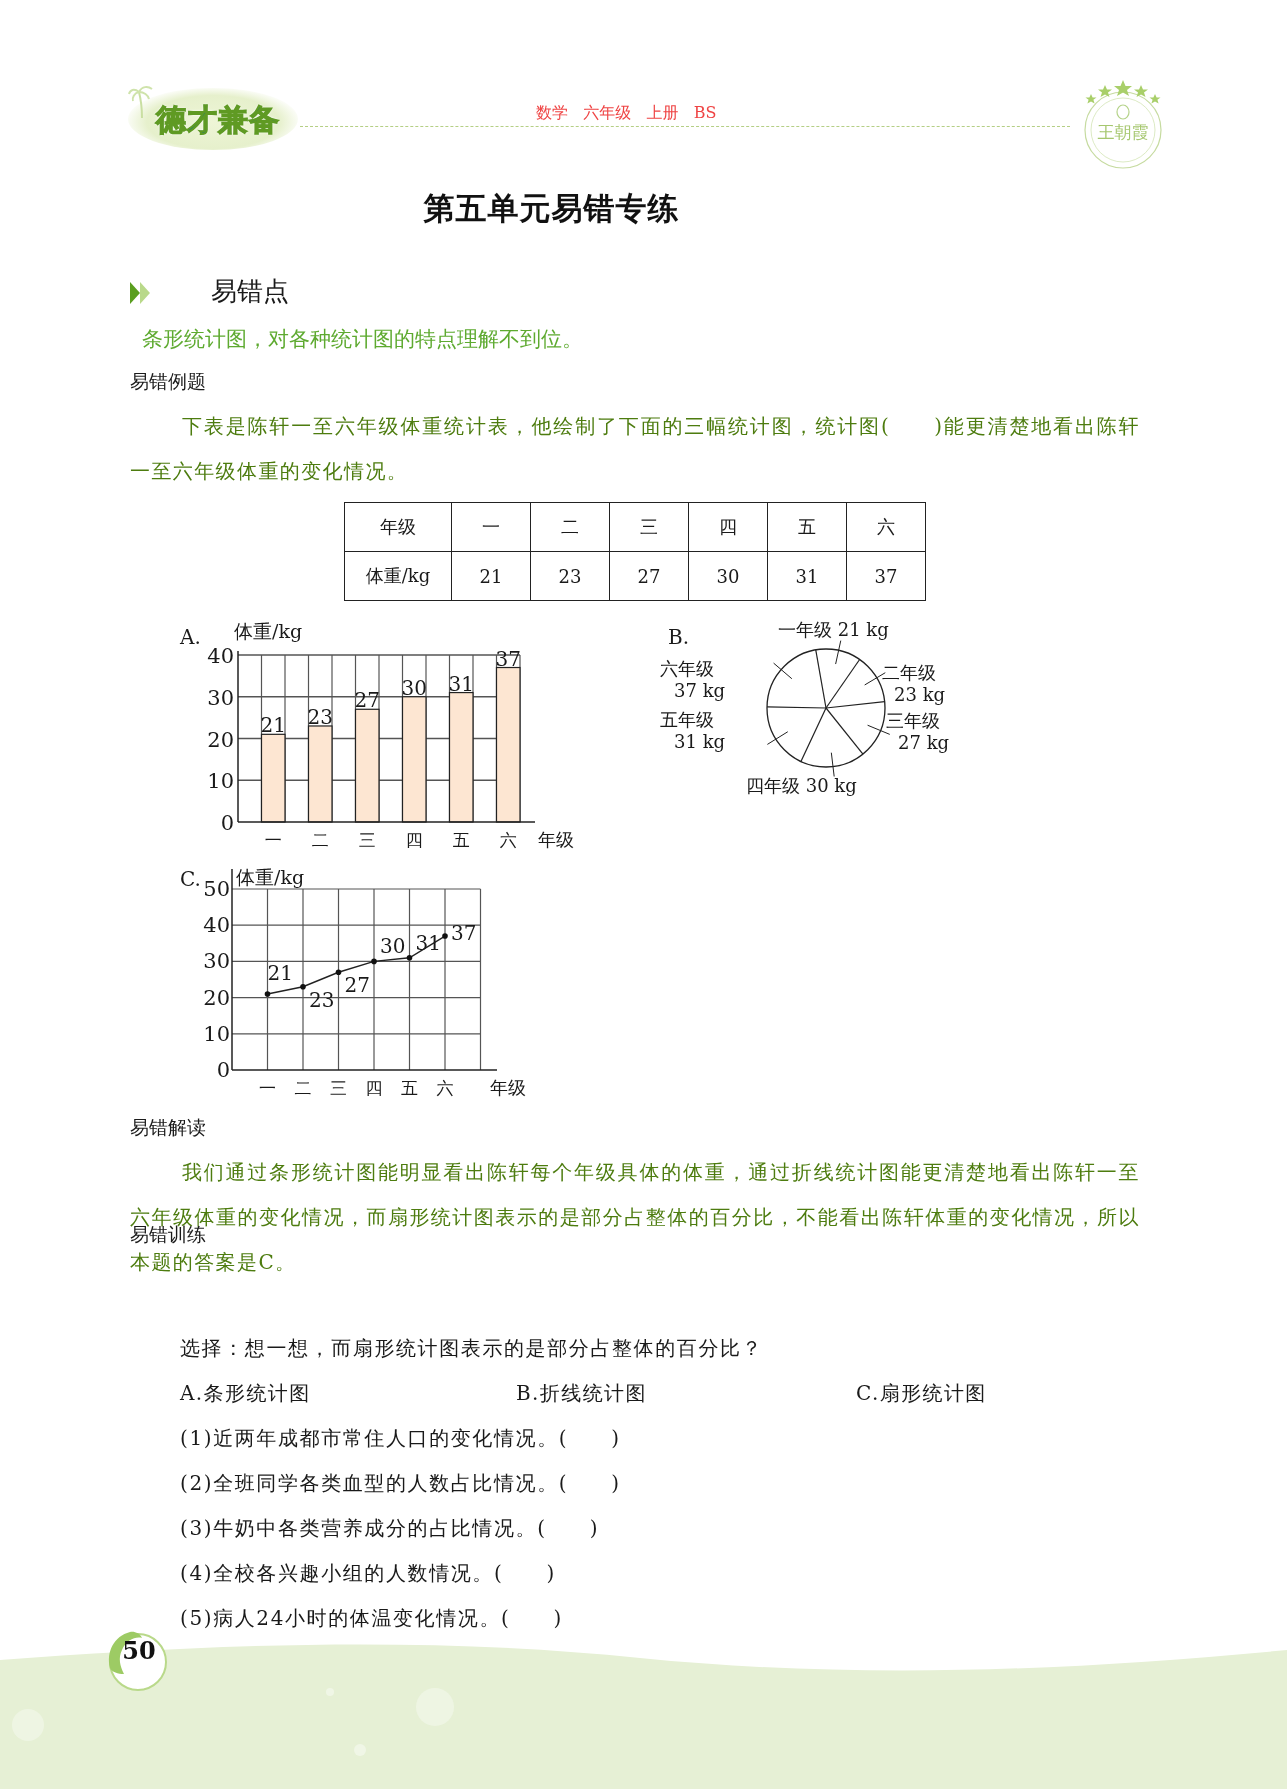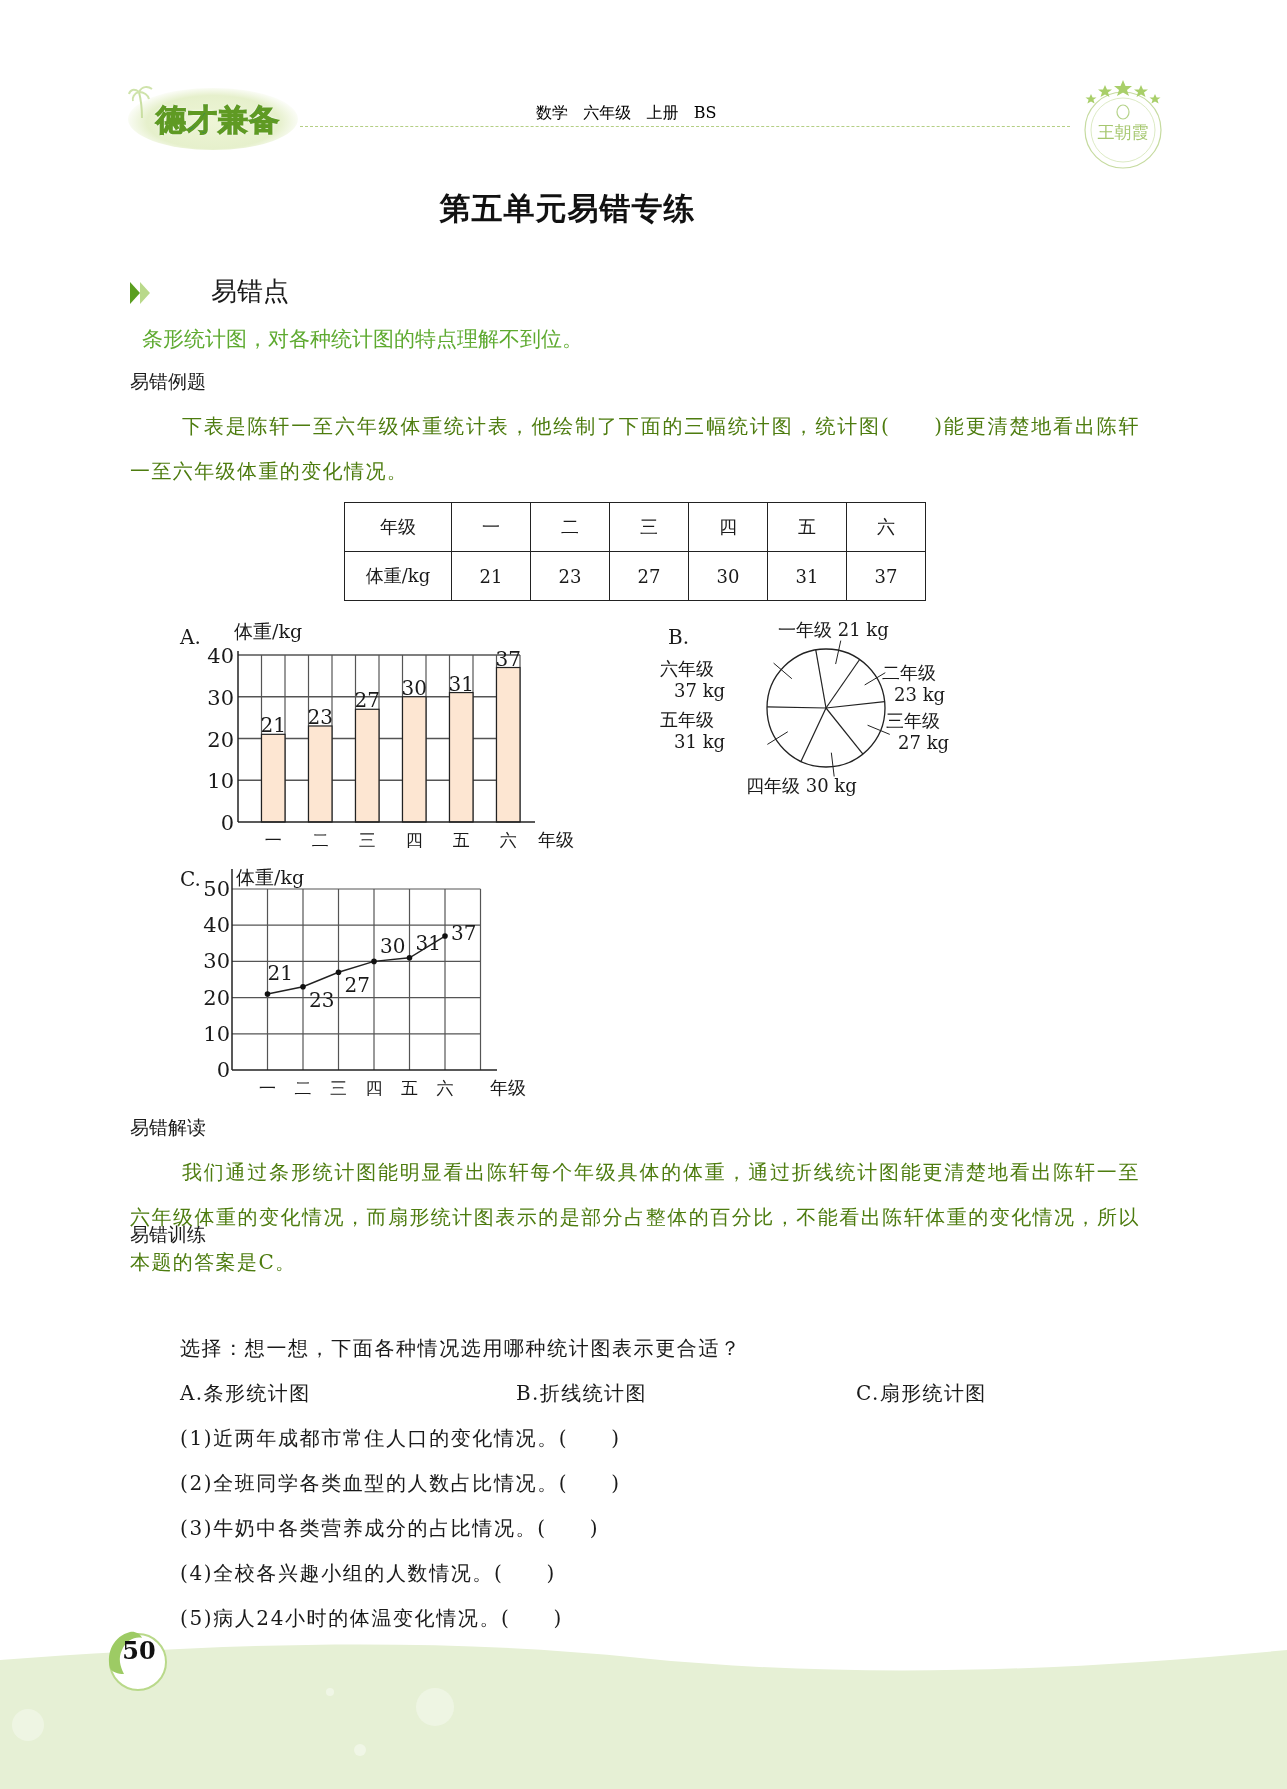--- a/index.html
+++ b/index.html
@@ -21,30 +21,29 @@
     font-family: "DejaVu Sans", sans-serif;
     -webkit-text-stroke: 1.2px #5f9a23;
     text-shadow: 0 0 3px #fff, 0 0 2px #fff;
   }
   #palm-icon { left: 128px; top: 84px; width: 28px; height: 34px; }
   #header-rule {
     left: 300px; top: 126px; width: 770px; height: 0;
     border-top: 1.5px dashed #b5cf85;
   }
   #header-meta {
-    left: 536px; top: 103px; font-size: 16px; color: #000000;
+    left: 536px; top: 103px; font-size: 16px; color: #ef4444;
     font-family: "DejaVu Serif", serif; white-space: pre;
   }
   #seal { left: 1075px; top: 76px; width: 96px; height: 96px; }
   
   #page-title {
     left: 0; width: 1103px; top: 188px; text-align: center;
     font-family: "DejaVu Sans", sans-serif; font-weight: bold; font-size: 31px; color: #111;
     letter-spacing: 1px;
-    padding-left: 16px;
   }
   
   #sec-arrow { left: 130px; top: 280px; width: 26px; height: 26px; }
   #sec-title {
     left: 163px; top: 274px; font-family: "DejaVu Sans", sans-serif; font-size: 26px; color: #1a1a1a; margin-left: 48px;
   }
   #sec-note {
     left: 142px; top: 325px; font-family: "DejaVu Sans", sans-serif; font-size: 21px; color: #5eaa30;
   }
   .subhead {
@@ -257,21 +256,21 @@
     <circle cx="275" cy="76.06" r="2.8" fill="#111"></circle>
     <text x="281" y="80.06" font-size="20">37</text>
     <text x="275" y="234" font-size="17" text-anchor="middle">六</text>
     <text x="320" y="234" font-size="18">年级</text>
   </svg>
 
 <div class="abs subhead" style="top:1115px">易错解读</div>
 <div class="abs para indent" style="top:1150px">我们通过条形统计图能明显看出陈轩每个年级具体的体重，通过折线统计图能更清楚地看出陈轩一至六年级体重的变化情况，而扇形统计图表示的是部分占整体的百分比，不能看出陈轩体重的变化情况，所以本题的答案是C。</div>
 
 <div class="abs subhead" style="top:1222px">易错训练</div>
-<div class="abs q" style="top:1335px">选择：想一想，下面各种情况选用哪种统计图表示更合适？</div>
+<div class="abs q" style="top:1335px">选择：想一想，而扇形统计图表示的是部分占整体的百分比？</div>
 <div class="abs opt" style="left:180px; top:1380px">A.条形统计图</div>
 <div class="abs opt" style="left:516px; top:1380px">B.折线统计图</div>
 <div class="abs opt" style="left:856px; top:1380px">C.扇形统计图</div>
 <div class="abs q" style="top:1425px">(1)近两年成都市常住人口的变化情况。(　　)</div>
 <div class="abs q" style="top:1470px">(2)全班同学各类血型的人数占比情况。(　　)</div>
 <div class="abs q" style="top:1515px">(3)牛奶中各类营养成分的占比情况。(　　)</div>
 <div class="abs q" style="top:1560px">(4)全校各兴趣小组的人数情况。(　　)</div>
 <div class="abs q" style="top:1605px">(5)病人24小时的体温变化情况。(　　)</div>
 
 <svg id="footer-wave" class="abs" viewBox="0 0 1287 149" preserveAspectRatio="none">

